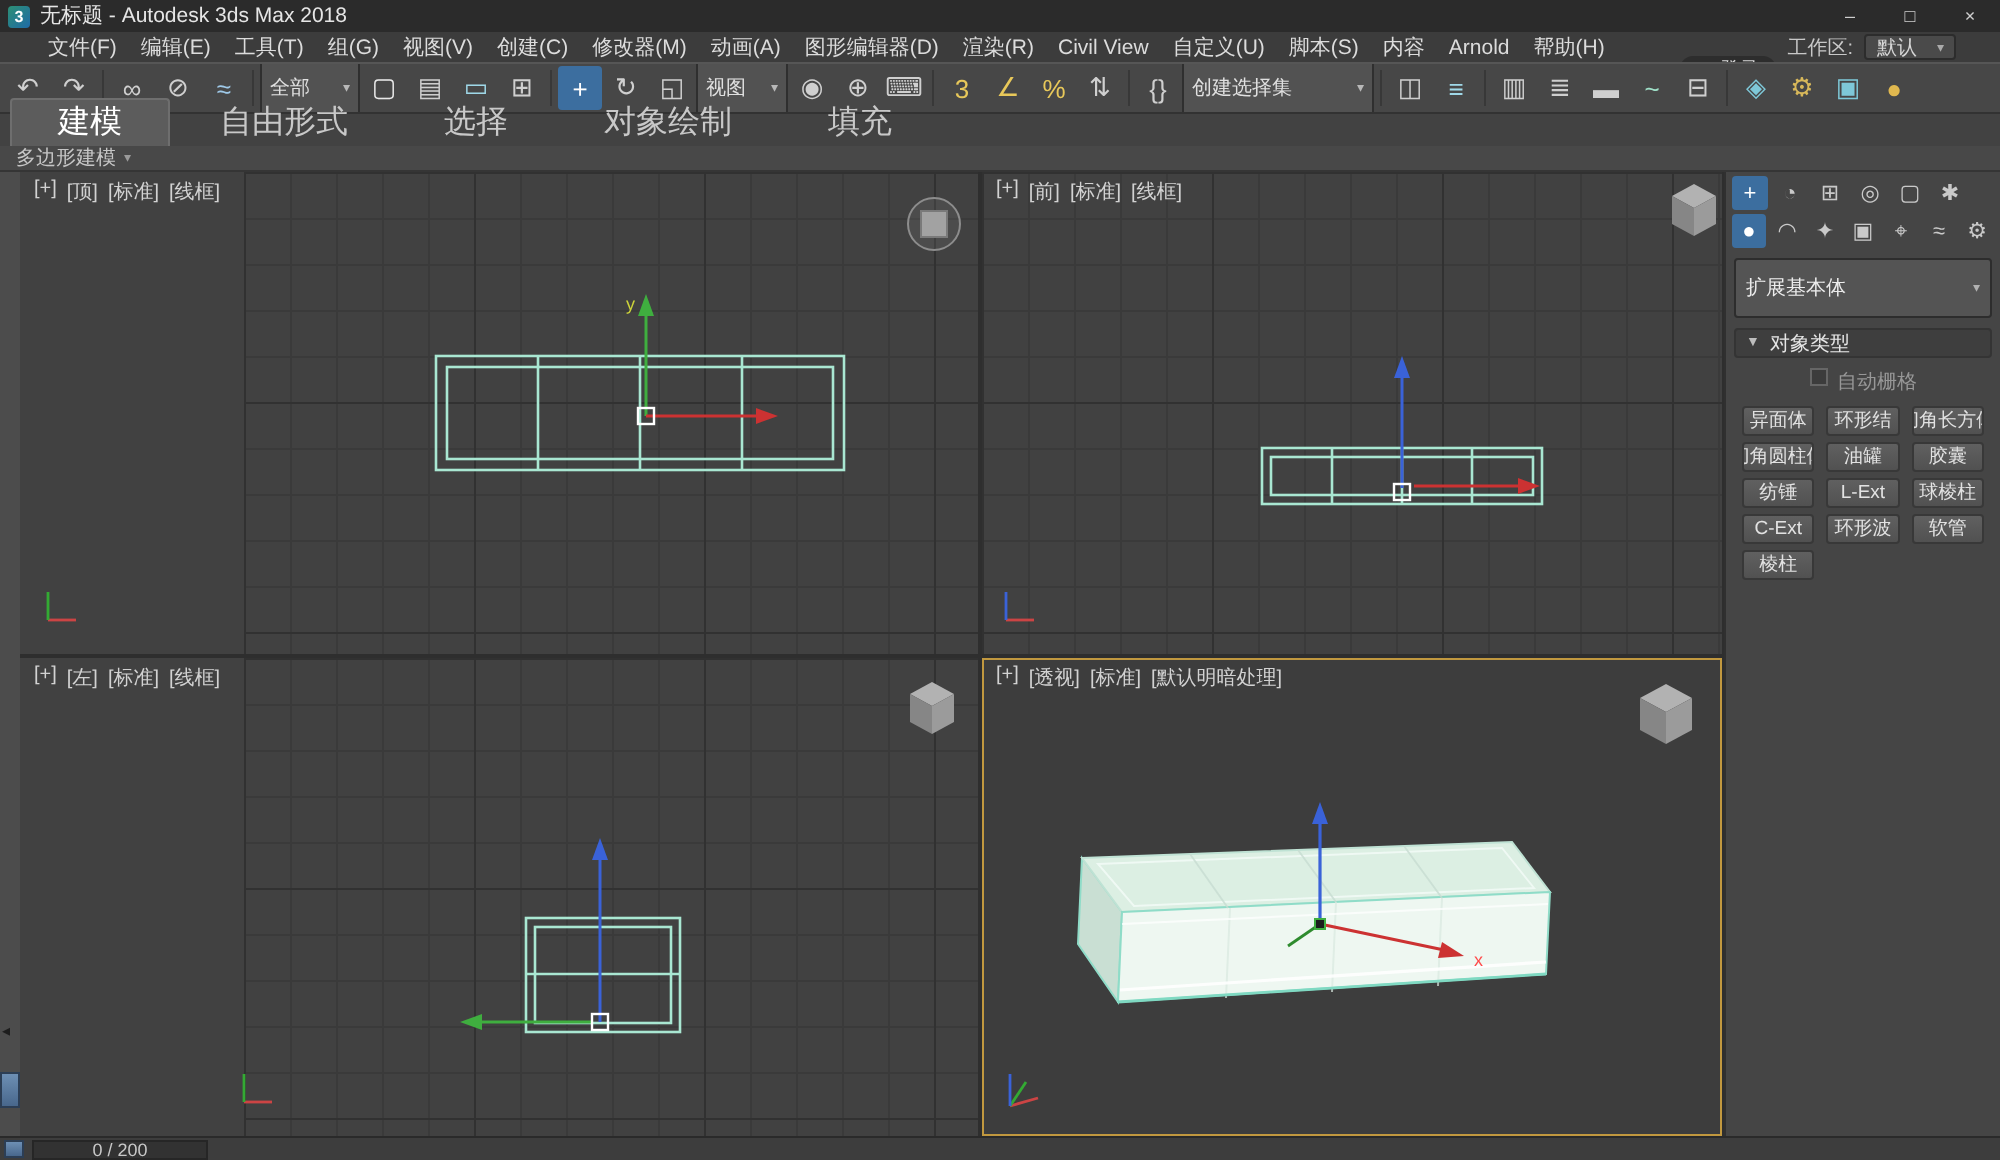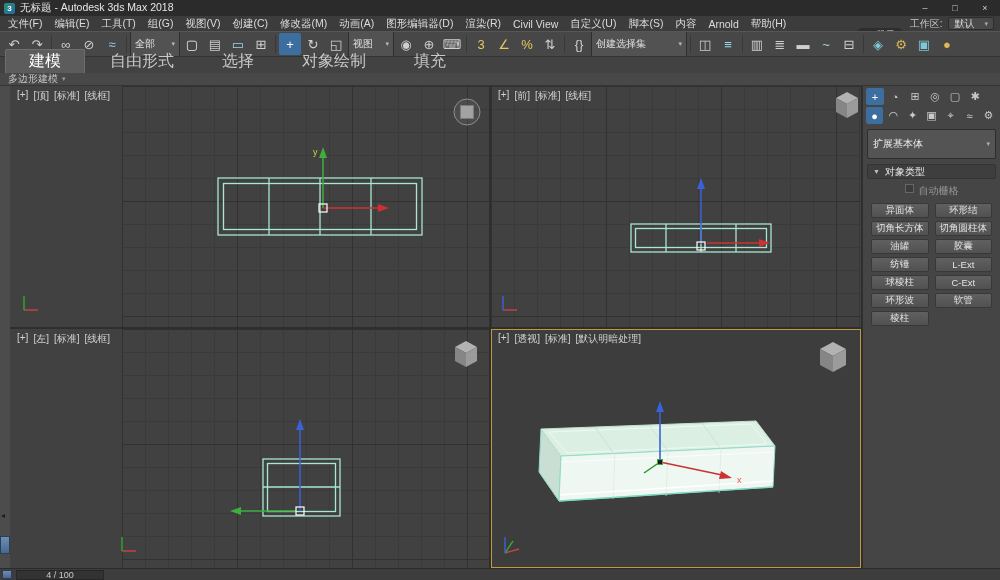--- a/index.html
+++ b/index.html
@@ -10,21 +10,21 @@
 
   
   .titlebar { height:16px; background:#2b2b2b; display:flex; align-items:center; gap:5px; padding-left:4px; flex:0 0 16px; }
   .logo { width:11px; height:11px; border-radius:2px; background:linear-gradient(135deg,#2d8f74,#1f6ba8);
           color:#fff; font-size:8px; font-weight:bold; display:flex; align-items:center; justify-content:center; }
   .title-text { font-size:10.5px; color:#e6e6e6; }
   .win-controls { margin-left:auto; display:flex; height:100%; }
   .winbtn { width:30px; height:100%; display:flex; align-items:center; justify-content:center; font-size:9px; color:#cfcfcf; }
 
   
-  .menubar { height:15px; background:#3c3c3c; display:flex; align-items:center; flex:0 0 15px; padding:0 2px; }
+  .menubar { height:15px; background:#3c3c3c; display:flex; align-items:center; flex:0 0 15px; padding:0 18px; }
   .menu-item { padding:0 6px; height:100%; display:flex; align-items:center; font-size:10.5px; color:#dcdcdc; white-space:nowrap; }
   .menu-right { margin-left:auto; display:flex; align-items:center; gap:6px; padding-right:4px; }
   .login-box { background:#2d2d2d; border-radius:7px; height:13px; display:flex; align-items:center; gap:4px; padding:0 8px; font-size:10px;margin-top:22px; }
   .login-avatar { width:8px; height:8px; border-radius:50%; background:#8aa0b4; }
   .ws-label { font-size:10px; color:#c8c8c8; }
   .ws-dd { background:#4a4a4a; border:1px solid #2c2c2c; border-radius:2px; height:13px; display:flex; align-items:center; gap:10px; padding:0 5px; font-size:10px; }
   .ws-dd .arr { font-size:7px; color:#aaa; }
 
   
   .toolbar { height:26px; background:#474747; border-top:1px solid #565656; border-bottom:1px solid #323232;
@@ -77,21 +77,21 @@
   .cp-tab.active { background:#3c6e9f; color:#fff; }
   .cp-dd { margin:5px 4px 0; height:30px; background:#545454; border:1px solid #2d2d2d; border-radius:2px;
            display:flex; align-items:center; justify-content:space-between; padding:0 5px; font-size:10px; color:#ececec; }
   .cp-dd .arr { font-size:7px; color:#b0b0b0; }
   .rollout { margin:5px 4px 0; }
   .rollout-h { height:15px; background:#3e3e3e; border:1px solid #343434; border-radius:2px; display:flex; align-items:center;
                gap:5px; padding:0 5px; font-size:10px; color:#e6e6e6; }
   .rollout-h .tri { font-size:7px; color:#bdbdbd; }
   .autogrid-row { display:flex; align-items:flex-start; justify-content:center; gap:5px; margin:5px 0 3px; font-size:10px; color:#979797; }
   .checkbox { width:9px; height:9px; background:#3c3c3c; border:1px solid #666; }
-  .obj-grid { display:grid; grid-template-columns:1fr 1fr; gap:3px 6px; padding:2px 4px 6px; }
+  .obj-grid { display:grid; grid-template-columns:1fr 1fr 1fr; gap:3px 6px; padding:2px 4px 6px; }
   .cpbtn { height:15px; background:linear-gradient(#606060,#515151); border:1px solid #383838; border-radius:2px;
            color:#e2e2e2; font-size:9.5px; display:flex; align-items:center; justify-content:center;
            white-space:nowrap; overflow:hidden; }
   .name-row { display:flex; gap:4px; padding:4px 4px 0; align-items:center; }
   .name-input { flex:1; height:16px; background:#2e2e2e; border:1px solid #232323; color:#ededed; font-size:10px;
                 font-family:"Liberation Sans","DejaVu Sans",sans-serif; padding:0 4px; }
 
   
   .statusbar { height:12px; background:#3d3d3d; border-top:1px solid #2a2a2a; display:flex; align-items:center; gap:4px;
                padding:0 2px; flex:0 0 12px; font-size:9px; color:#c8c8c8; }
@@ -414,16 +414,16 @@
             <div class="cpbtn">软管</div>
             <div class="cpbtn">棱柱</div>
           </div>
       </div>
 
     </div>
   </div>
 
   <div class="statusbar">
     <div class="sb-icon"></div>
-    <div class="frame-field">4 / 100</div>
+    <div class="frame-field">0 / 200</div>
   </div>
 
 </div>
 
 </body></html>

